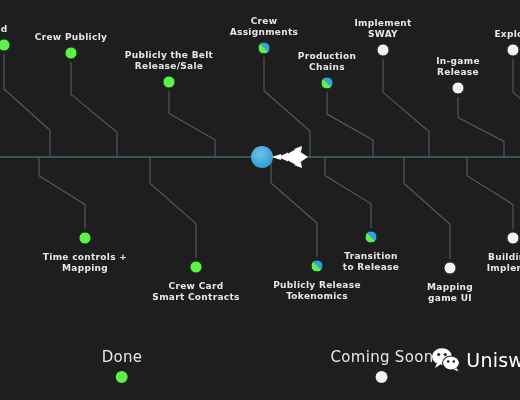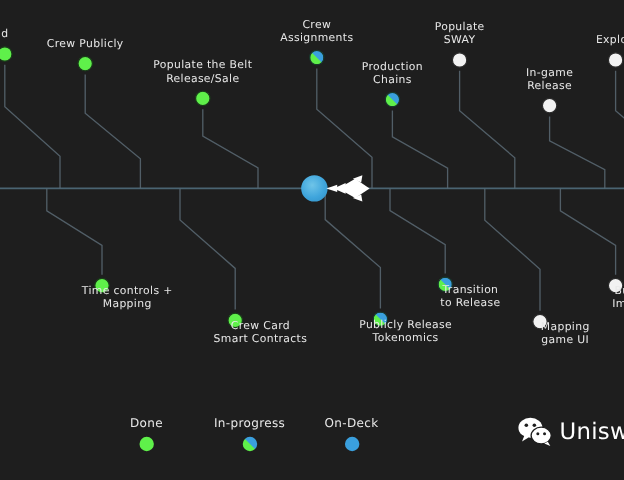--- a/index.html
+++ b/index.html
@@ -55,27 +55,27 @@
   .ms-label {
     position: absolute;
     left: 50%;
     transform: translateX(-50%);
     white-space: pre;
     text-align: center;
     color: #e8e8e8;
     font-size: 9px;
     line-height: 11px;
     letter-spacing: 0.3px;
+    font-weight: bold;
   }
   .ms-label.above {
     bottom: 10px;
   }
   .ms-label.below {
-    top: 0;
-    margin-left: 21px;
+    top: 14px;
   }
 
   
   #now-marker {
     position: absolute;
     transform: translate(-50%, -50%);
   }
   #now-dot {
     position: absolute;
     left: 50%;
@@ -107,21 +107,21 @@
     width: 310px;
     height: 40px;
   }
   .legend-item {
     position: absolute;
     text-align: center;
     transform: translateX(-50%);
   }
   .legend-label {
     color: #e8e8e8;
-    font-size: 10px;
+    font-size: 15px;
     letter-spacing: 0.3px;
     white-space: pre;
   }
   .legend-dot {
     margin: 5px auto 0 auto;
     width: 12px;
     height: 12px;
     border-radius: 50%;
   }
   .legend-dot.done { background: #5ff04a; }
@@ -172,36 +172,36 @@
       <div class="milestone" style="left: 4px; top: 45px;">
         <div class="dot done"></div>
         <div class="ms-label above">d</div>
       </div>
       <div class="milestone" style="left: 71px; top: 53px;">
         <div class="dot done"></div>
         <div class="ms-label above">Crew Publicly</div>
       </div>
       <div class="milestone" style="left: 169px; top: 82px;">
         <div class="dot done"></div>
-        <div class="ms-label above">Populate the Belt
+        <div class="ms-label above">Publicly the Belt
 Release/Sale</div>
       </div>
       <div class="milestone" style="left: 264px; top: 48px;">
         <div class="dot inprogress"></div>
         <div class="ms-label above">Crew
 Assignments</div>
       </div>
       <div class="milestone" style="left: 327px; top: 83px;">
         <div class="dot inprogress"></div>
         <div class="ms-label above">Production
 Chains</div>
       </div>
       <div class="milestone" style="left: 383px; top: 50px;">
         <div class="dot coming"></div>
-        <div class="ms-label above">Populate
+        <div class="ms-label above">Implement
 SWAY</div>
       </div>
       <div class="milestone" style="left: 458px; top: 88px;">
         <div class="dot coming"></div>
         <div class="ms-label above">In-game
 Release</div>
       </div>
       <div class="milestone" style="left: 513px; top: 50px;">
         <div class="dot coming"></div>
         <div class="ms-label above">Exploit</div>
@@ -248,27 +248,23 @@
       <path d="M26 21 L34 24 L33 18 Z" fill="#ffffff"></path>
     </svg>
     <div id="now-label"></div>
   </div>
 
   <div id="legend">
       <div class="legend-item" style="left: 22px;">
         <div class="legend-label">Done</div>
         <div class="legend-dot done"></div>
       </div>
-      <div class="legend-item" style="left: 108px;">
-        <div class="legend-label">In-progress</div>
-        <div class="legend-dot inprogress"></div>
-      </div>
-      <div class="legend-item" style="left: 193px;">
-        <div class="legend-label">On-Deck</div>
-        <div class="legend-dot ondeck"></div>
+      <div class="legend-item" style="left: 282px;">
+        <div class="legend-label">Coming Soon</div>
+        <div class="legend-dot coming"></div>
       </div>
     </div>
 
   <div id="watermark">
     <svg width="30" height="25" viewBox="0 0 30 25">
       <ellipse cx="11" cy="9.5" rx="10" ry="8.3" fill="#ffffff"></ellipse>
       <path d="M6 16 L4 21 L9.5 17.6 Z" fill="#ffffff"></path>
       <circle cx="7.6" cy="7.4" r="1.5" fill="#1e1e1e"></circle>
       <circle cx="14.3" cy="7.4" r="1.5" fill="#1e1e1e"></circle>
       <ellipse cx="20" cy="16" rx="8.4" ry="7" fill="#ffffff" stroke="#1e1e1e" stroke-width="1.1"></ellipse>

